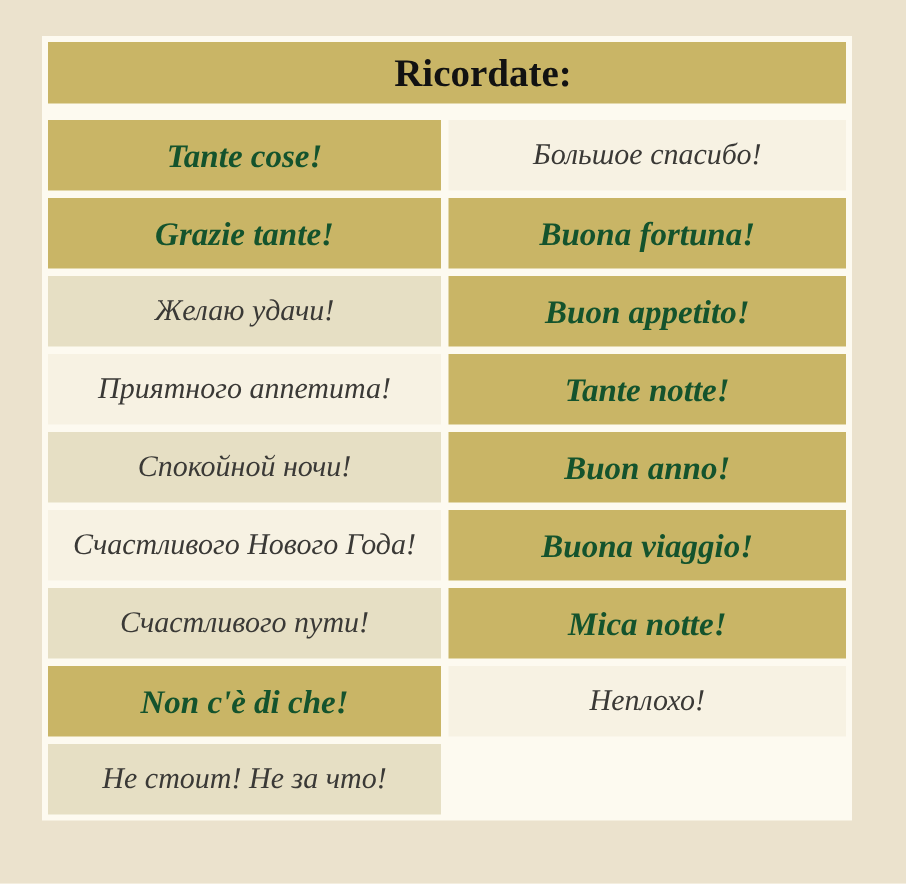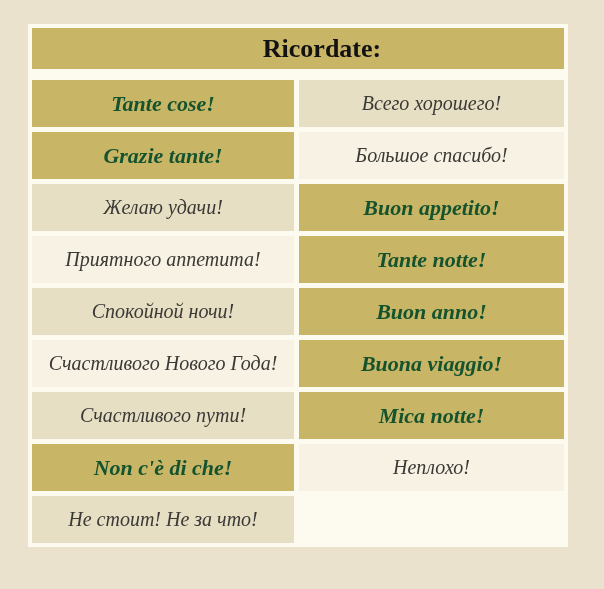--- a/index.html
+++ b/index.html
@@ -57,25 +57,25 @@
   .ru-dark  { background: #e6dfc4; }
   .ru-light { background: #f7f2e3; }
 </style>
 </head>
 <body>
 
 <div class="phrase-table">
   <div class="cell header-cell">Ricordate:</div>
 
   <div class="cell it-cell">Tante cose!</div>
-  <div class="cell ru-cell ru-dark">Всего хорошего!</div>
 
+  <div class="cell ru-cell ru-light">Большое спасибо!</div>
   <div class="cell it-cell">Grazie tante!</div>
-  <div class="cell ru-cell ru-light">Большое спасибо!</div>
 
+  <div class="cell it-cell">Buona fortuna!</div>
   <div class="cell ru-cell ru-dark">Желаю удачи!</div>
 
   <div class="cell it-cell">Buon appetito!</div>
   <div class="cell ru-cell ru-light">Приятного аппетита!</div>
 
   <div class="cell it-cell">Tante notte!</div>
   <div class="cell ru-cell ru-dark">Спокойной ночи!</div>
 
   <div class="cell it-cell">Buon anno!</div>
   <div class="cell ru-cell ru-light">Счастливого Нового Года!</div>

